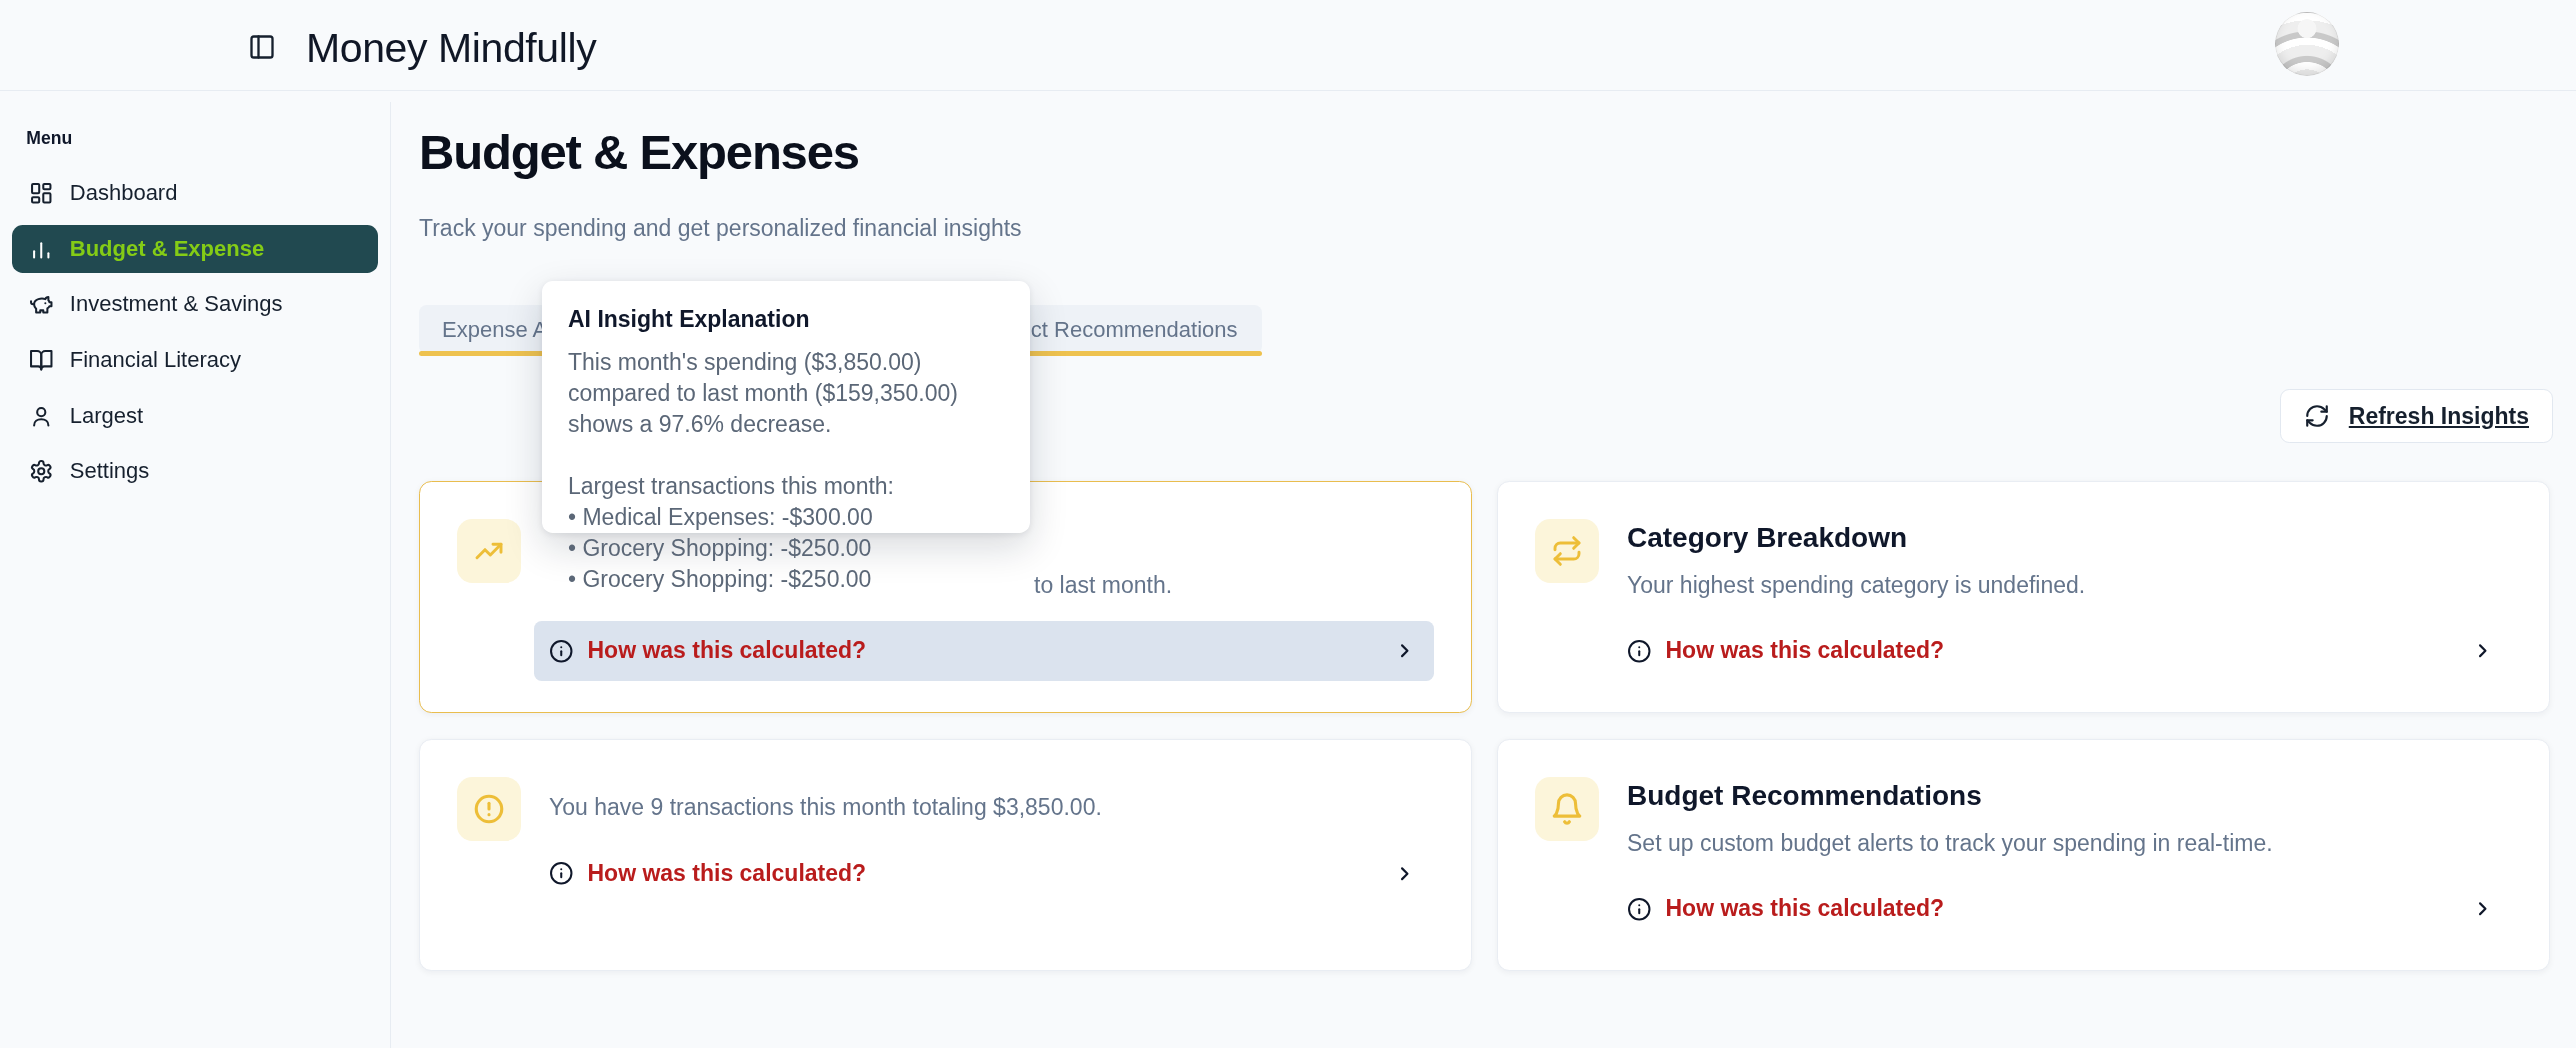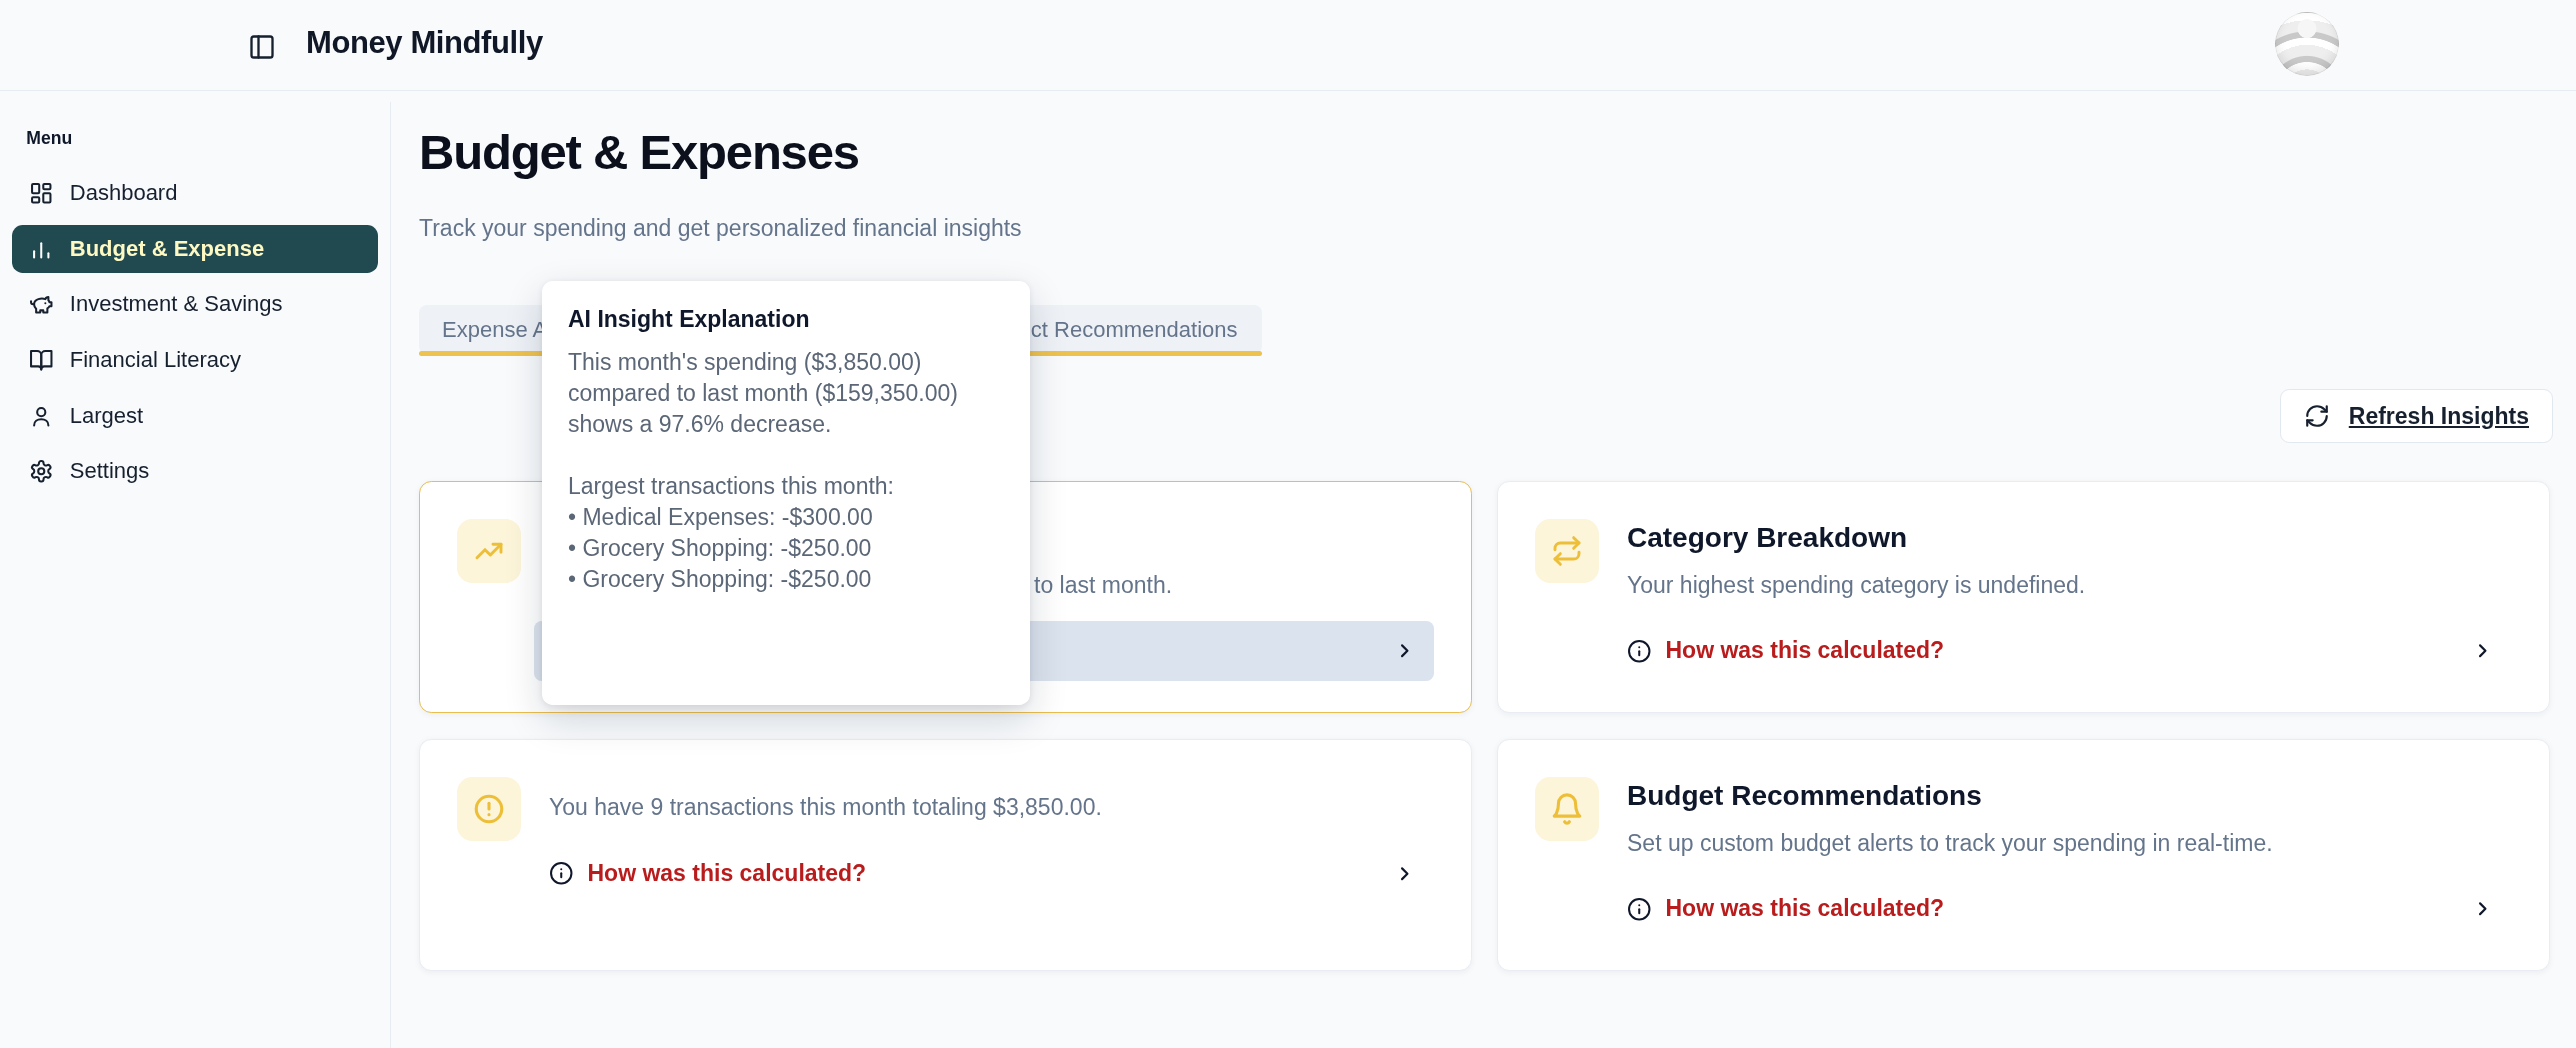--- a/index.html
+++ b/index.html
@@ -16,21 +16,21 @@
   .header{
     position:absolute;left:0;top:0;width:2576px;height:90px;
     background:#f8fafc;border-bottom:1.5px solid #e7ecf2;z-index:5;
   }
   .panel-toggle{
     position:absolute;left:248px;top:31px;width:31px;height:31px;
     background:transparent;border:none;cursor:pointer;padding:0;
   }
   .app-title{
     position:absolute;left:306px;top:24.5px;
-    font-size:31px;font-weight:700;letter-spacing:-0.4px;color:#101726;
+    font-size:41px;font-weight:400;letter-spacing:-0.4px;color:#101726;
   }
   .avatar{
     position:absolute;left:2275px;top:12.3px;width:64px;height:64px;border-radius:50%;
     overflow:hidden;cursor:pointer;border:none;padding:0;
     background:
       radial-gradient(circle at 50% 26%, #f6f6f6 0 16%, rgba(246,246,246,0) 17%),
       repeating-radial-gradient(circle at 50% 128%, #ffffff 0 7px, #c9c9c9 7.7px 13px, #eeeeee 14px 24.5px);
     box-shadow:inset 0 0 0 0.8px rgba(0,0,0,.08), inset 0 -4.6px 10.7px rgba(0,0,0,.10);
   }
 
@@ -40,21 +40,21 @@
     background:#f8fafc;border-right:1.5px solid #e7ecf2;box-sizing:border-box;
     padding:26px 12.3px 0 12.3px;z-index:4;
   }
   .menu-label{font-size:17.6px;font-weight:700;color:#0f172a;margin:0 0 20px 14px;}
   .nav-item{
     display:flex;align-items:center;gap:16px;height:48px;border-radius:10.7px;
     padding:0 0 0 17px;margin-bottom:7.7px;cursor:pointer;
     font-size:22px;color:#16202e;
   }
   .nav-item .ic{width:24.5px;height:24.5px;flex:0 0 24.5px;}
-  .nav-item.active{background:#214950;color:#fef9c3;font-weight:700;}
+  .nav-item.active{background:#214950;color:#84cc16;font-weight:700;}
 
   
   .main{position:absolute;left:391px;top:90px;right:0;bottom:0;}
   .page-title{
     position:absolute;left:28px;top:34px;font-size:49px;line-height:57px;
     font-weight:700;letter-spacing:-1.2px;color:#0b101c;margin:0;
   }
   .page-subtitle{
     position:absolute;left:28px;top:117px;font-size:23px;color:#64748b;margin-top:8px;
   }
@@ -102,21 +102,21 @@
     display:flex;align-items:center;gap:14px;height:60px;margin:20px 0 0 -15.3px;
     padding:0 18.4px 0 15.3px;border-radius:7.7px;cursor:pointer;
   }
   .calc-row.hovered{background:#dbe3ee;}
   .calc-label{font-size:23px;font-weight:600;color:#b91c1c;}
   .calc-spacer{flex:1;}
   .frag-offset{display:inline-block;margin-left:485px;}
 
   
   .tooltip{
-    position:absolute;left:542px;top:281px;width:488px;height:424px;z-index:20;
+    position:absolute;left:542px;top:281px;width:488px;height:252px;z-index:20;
     background:#ffffff;border-radius:10.7px;box-sizing:border-box;
     box-shadow:0 14px 38px rgba(15,23,42,.16), 0 1.5px 6.1px rgba(15,23,42,.08);
     padding:24.5px 26px;
   }
   .tooltip-title{font-size:23px;font-weight:700;color:#0f172a;margin-bottom:14px;}
   .tooltip-text{font-size:23px;line-height:31px;color:#5b6777;}
   .tooltip-para{margin:0 0 31px 0;}
   .tooltip-list p{margin:0;}
 </style>
 </head>

